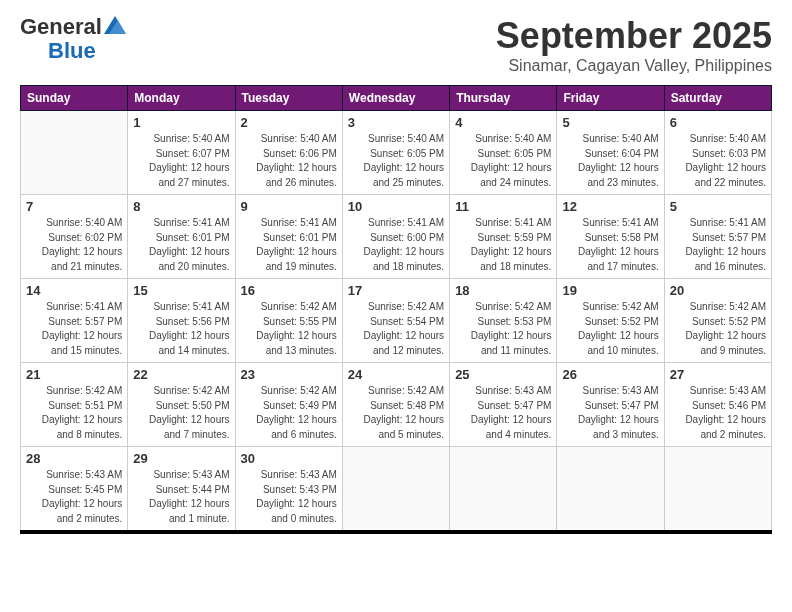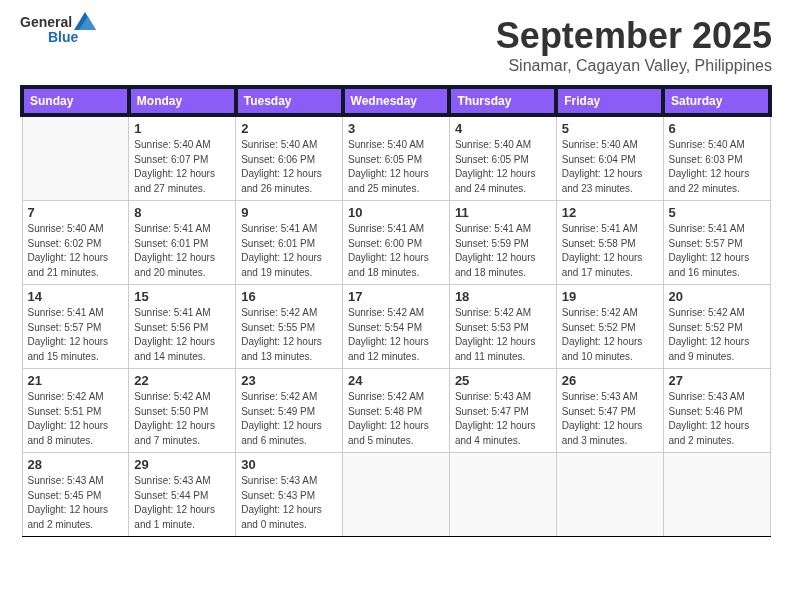--- a/index.html
+++ b/index.html
@@ -19,21 +19,21 @@
       justify-content: space-between;
       align-items: flex-start;
       margin-bottom: 10px;
     }
     .logo {
       display: flex;
       flex-direction: column;
       align-items: flex-start;
     }
     .logo-text {
-      font-size: 14px;
+      font-size: 22px;
       font-weight: bold;
       color: #333;
       line-height: 1.1;
     }
     .logo-blue {
       color: #1a6bb5;
       margin-left: 28px;
     }
     .title-area {
       text-align: right;
@@ -47,27 +47,27 @@
     .subtitle {
       font-size: 16px;
       color: #555;
     }
     .calendar {
       width: 100%;
       border-collapse: collapse;
       font-size: 10.5px;
     }
     .calendar th {
-      background-color: #8b5cf6;
+      background-color: #701a75;
       color: white;
       text-align: left;
       padding: 5px 6px;
       font-size: 12px;
       font-weight: bold;
-      border: 4px solid #0f172a;
+      border: 1px solid #0f172a;
     }
     .calendar td {
       border: 1px solid #ccc;
       vertical-align: top;
       padding: 4px 5px;
       width: calc(100% / 7);
       min-height: 70px;
       background: #fff;
     }
     .calendar td.empty {
@@ -77,23 +77,24 @@
       font-size: 13px;
       font-weight: bold;
       color: #333;
       display: block;
       margin-bottom: 2px;
     }
     .day-info {
       color: #444;
       font-size: 10px;
       line-height: 1.45;
+      text-align: right;
     }
     .last-row td {
-      border-bottom: 1px solid #000000;
+      border-bottom: 4px solid #000000;
       margin-left: 48px;
     }
   </style>
 </head>
 <body>
 
 <div class="container">
   <div class="header-section">
     <div class="logo">
       <div style="display:flex;align-items:center;">

